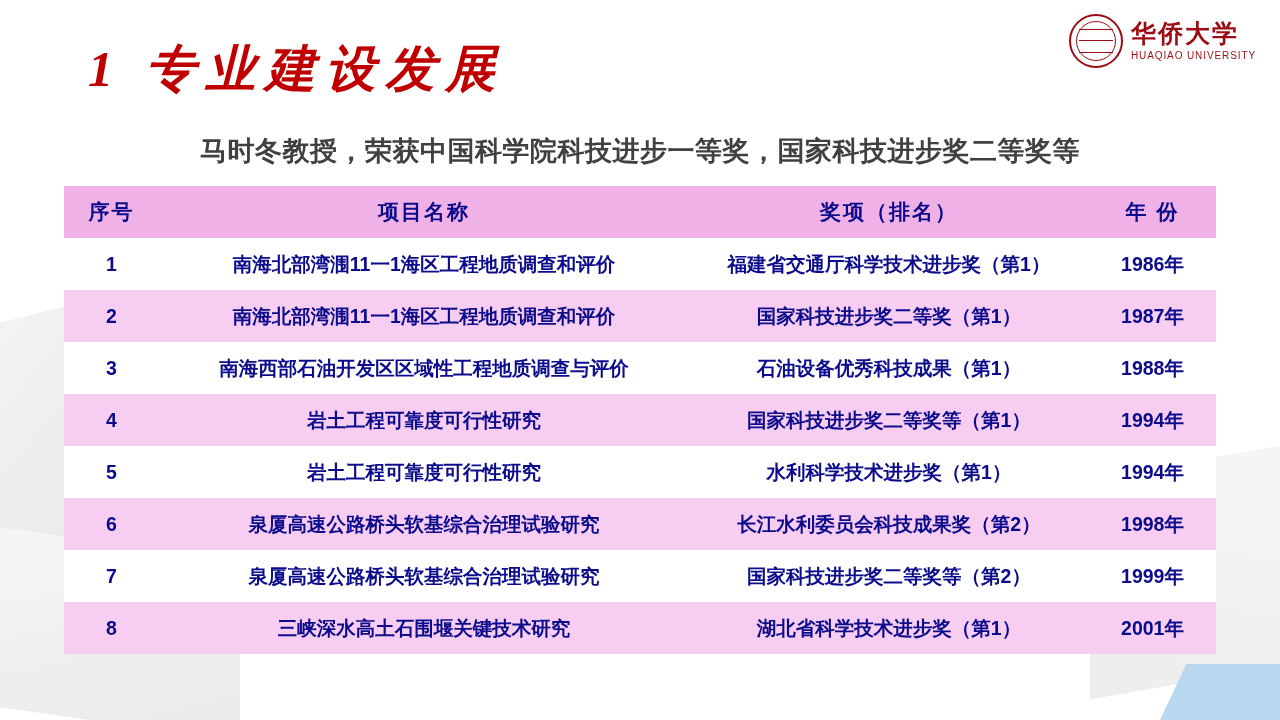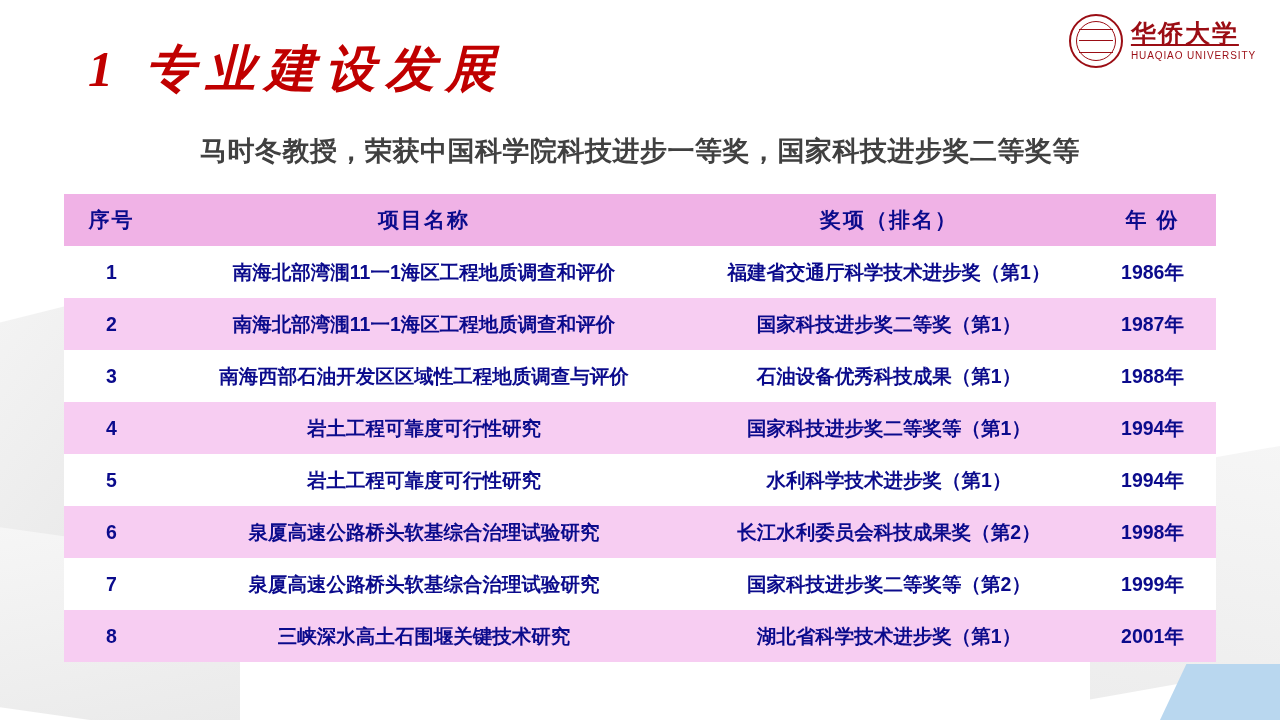--- a/index.html
+++ b/index.html
@@ -80,21 +80,20 @@
     border-top: 1.5px solid #9b0d14;
     border-bottom: 1.5px solid #9b0d14;
     background:
       linear-gradient(#9b0d14,#9b0d14) center/34px 1.4px no-repeat;
   }
   .logo-text { display: flex; flex-direction: column; line-height: 1; }
   .logo-cn {
     font-family: "Liberation Serif", serif;
     font-size: 25px; font-weight: bold; color: #9b0d14;
     letter-spacing: 2px;
-    text-decoration: underline;
   }
   .logo-en {
     font-size: 10px; color: #9b0d14; letter-spacing: 0.9px;
     margin-top: 5px;
   }
 
   
   .slide-title {
     position: absolute;
     left: 88px; top: 36px;
@@ -115,21 +114,21 @@
     font-size: 27px;
     font-weight: bold;
     color: #404040;
     z-index: 5;
     letter-spacing: 0.5px;
   }
 
   
   .table-wrap {
     position: absolute;
-    left: 64px; top: 194px;
+    left: 64px; top: 186px;
     width: 1152px;
     z-index: 5;
   }
   table {
     border-collapse: collapse;
     width: 100%;
     table-layout: fixed;
   }
   th, td {
     padding: 0;

